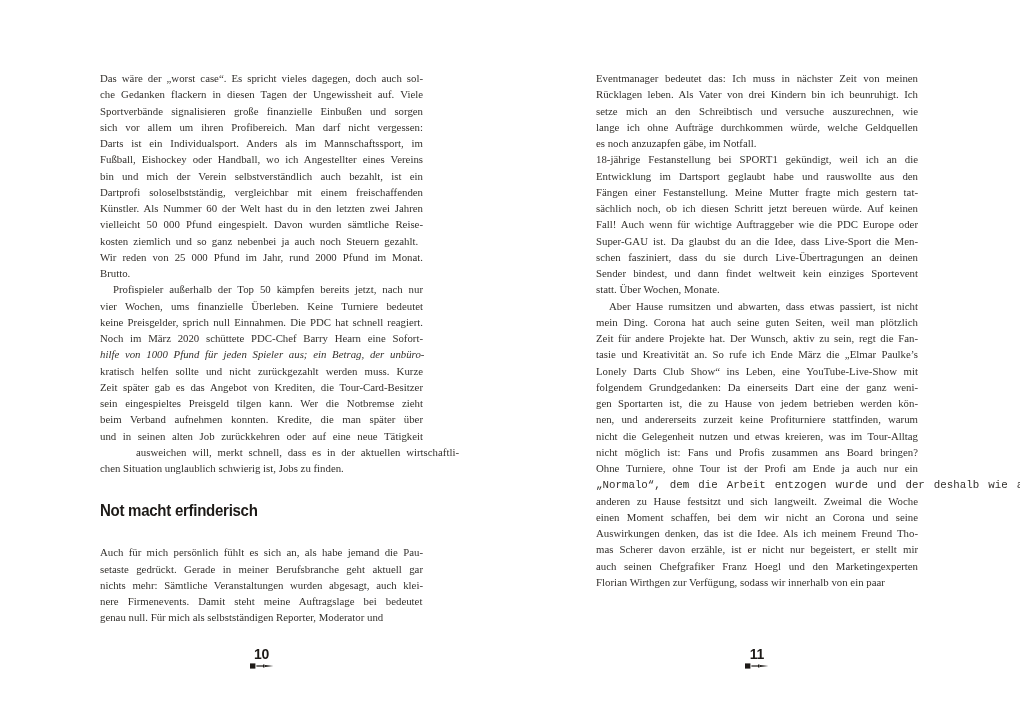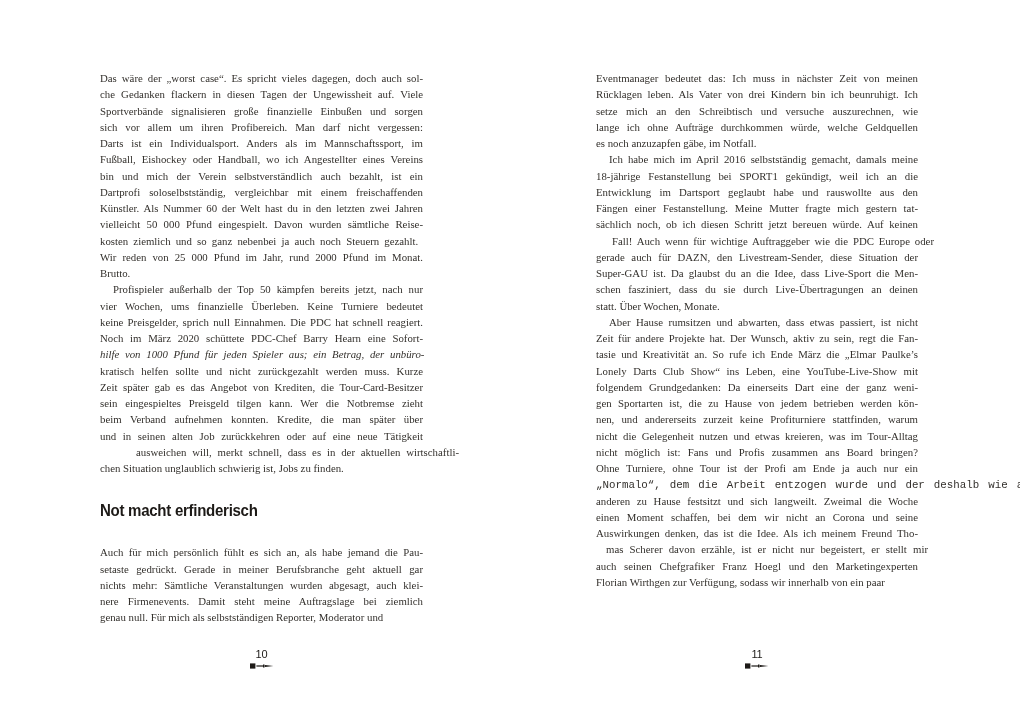--- a/index.html
+++ b/index.html
@@ -27,21 +27,21 @@
     font-weight:700;font-size:16px;color:#1d1a17;
     letter-spacing:-0.3px;
     transform:scaleX(.94);transform-origin:0 50%;
     white-space:nowrap;
   }
   .page-foot{position:absolute;top:648px;text-align:center;}
   .foot-left{left:100px;width:323px;}
   .foot-right{left:596px;width:322px;}
   .page-num{
     font-family:"Liberation Sans", sans-serif;
-    font-weight:400;font-size:11px;line-height:12px;
+    font-weight:700;font-size:14px;line-height:12px;
     color:#1d1a17;letter-spacing:-0.2px;
   }
   .dart{display:block;margin:2px auto 0 auto;}
 </style>
 </head>
 <body style="background: rgb(255, 255, 255);">
 
 <div class="spread">
 
   <div class="text-column col-left" id="col-left" style="color: rgb(51, 48, 44);">
@@ -72,61 +72,61 @@
         <div class="line"><span style="word-spacing: 5.8457px;">beim Verband aufnehmen konnten. Kredite, die man später über</span></div>
         <div class="line"><span style="word-spacing: 3.89844px;">und in seinen alten Job zurückkehren oder auf eine neue Tätigkeit</span></div>
         <div class="line"><span style="word-spacing: 3.14062px; margin-left: 36px;">ausweichen will, merkt schnell, dass es in der aktuellen wirtschaftli-</span></div>
         <div class="line last"><span>chen Situation unglaublich schwierig ist, Jobs zu finden.</span></div>
       </div>
       <div class="heading-block"><span>Not macht erfinderisch</span></div>
       <div class="para">
         <div class="line"><span style="word-spacing: 2.60547px;">Auch für mich persönlich fühlt es sich an, als habe jemand die Pau-</span></div>
         <div class="line"><span style="word-spacing: 4.73633px;">setaste gedrückt. Gerade in meiner Berufsbranche geht aktuell gar</span></div>
         <div class="line"><span style="word-spacing: 3.9375px;">nichts mehr: Sämtliche Veranstaltungen wurden abgesagt, auch klei-</span></div>
-        <div class="line"><span style="word-spacing: 6.39509px;">nere Firmenevents. Damit steht meine Auftragslage bei ziemlich</span></div>
+        <div class="line"><span style="word-spacing: 6.39509px;">nere Firmenevents. Damit steht meine Auftragslage bei bedeutet</span></div>
         <div class="line last"><span>genau null. Für mich als selbstständigen Reporter, Moderator und</span></div>
       </div>
     </div>
 
   <div class="text-column col-right" id="col-right" style="color: rgb(51, 48, 44);">
       <div class="para">
         <div class="line"><span style="word-spacing: 3.96354px;">Eventmanager bedeutet das: Ich muss in nächster Zeit von meinen</span></div>
         <div class="line"><span style="word-spacing: 2.71563px;">Rücklagen leben. Als Vater von drei Kindern bin ich beunruhigt. Ich</span></div>
         <div class="line"><span style="word-spacing: 5.81055px;">setze mich an den Schreibtisch und versuche auszurechnen, wie</span></div>
         <div class="line"><span style="word-spacing: 4.625px;">lange ich ohne Aufträge durchkommen würde, welche Geldquellen</span></div>
         <div class="line last"><span>es noch anzuzapfen gäbe, im Notfall.</span></div>
       </div>
       <div class="para">
-        <div class="line indent"><span style="word-spacing: 2.41493px;">Ich habe mich im April 2016 selbstständig gemacht, damals meine</span></div>
         <div class="line"><span style="word-spacing: 5.13281px;">18-jährige Festanstellung bei SPORT1 gekündigt, weil ich an die</span></div>
         <div class="line"><span style="word-spacing: 5.54297px;">Entwicklung im Dartsport geglaubt habe und rauswollte aus den</span></div>
         <div class="line"><span style="word-spacing: 4.08398px;">Fängen einer Festanstellung. Meine Mutter fragte mich gestern tat-</span></div>
         <div class="line"><span style="word-spacing: 2.81719px;">sächlich noch, ob ich diesen Schritt jetzt bereuen würde. Auf keinen</span></div>
-        <div class="line"><span style="word-spacing: 2.15625px; margin-left: 16px;">Fall! Auch wenn für wichtige Auftraggeber wie die PDC Europe oder</span></div>
-        <div class="line"><span style="word-spacing: 3.87695px;">gerade auch für DAZN, den Livestream-Sender, diese Situation der</span></div>
+        <div class="line"><span style="word-spacing: 2.15625px;">Fall! Auch wenn für wichtige Auftraggeber wie die PDC Europe oder</span></div>
         <div class="line"><span style="word-spacing: 2.38778px;">Super-GAU ist. Da glaubst du an die Idee, dass Live-Sport die Men-</span></div>
         <div class="line"><span style="word-spacing: 4.98438px;">schen fasziniert, dass du sie durch Live-Übertragungen an deinen</span></div>
+        <div class="line"><span style="word-spacing: 4.53125px;">Sender bindest, und dann findet weltweit kein einziges Sportevent</span></div>
         <div class="line last"><span>statt. Über Wochen, Monate.</span></div>
       </div>
       <div class="para">
         <div class="line indent"><span style="word-spacing: 2.71701px;">Aber Hause rumsitzen und abwarten, dass etwas passiert, ist nicht</span></div>
+        <div class="line"><span style="word-spacing: 3.29531px;">mein Ding. Corona hat auch seine guten Seiten, weil man plötzlich</span></div>
         <div class="line"><span style="word-spacing: 1.97656px;">Zeit für andere Projekte hat. Der Wunsch, aktiv zu sein, regt die Fan-</span></div>
         <div class="line"><span style="word-spacing: 2.67045px;">tasie und Kreativität an. So rufe ich Ende März die „Elmar Paulke’s</span></div>
         <div class="line"><span style="word-spacing: 3.86133px;">Lonely Darts Club Show“ ins Leben, eine YouTube-Live-Show mit</span></div>
         <div class="line"><span style="word-spacing: 4.12305px;">folgendem Grundgedanken: Da einerseits Dart eine der ganz weni-</span></div>
         <div class="line"><span style="word-spacing: 3.68594px;">gen Sportarten ist, die zu Hause von jedem betrieben werden kön-</span></div>
         <div class="line"><span style="word-spacing: 4.41071px;">nen, und andererseits zurzeit keine Profiturniere stattfinden, warum</span></div>
         <div class="line"><span style="word-spacing: 2.72743px;">nicht die Gelegenheit nutzen und etwas kreieren, was im Tour-Alltag</span></div>
         <div class="line"><span style="word-spacing: 4.48958px;">nicht möglich ist: Fans und Profis zusammen ans Board bringen?</span></div>
         <div class="line"><span style="word-spacing: 4.09896px;">Ohne Turniere, ohne Tour ist der Profi am Ende ja auch nur ein</span></div>
         <div class="line"><span style="word-spacing: 2.54844px; font-family: Liberation Mono, monospace;">„Normalo“, dem die Arbeit entzogen wurde und der deshalb wie alle</span></div>
         <div class="line"><span style="word-spacing: 3.91493px;">anderen zu Hause festsitzt und sich langweilt. Zweimal die Woche</span></div>
         <div class="line"><span style="word-spacing: 4.78437px;">einen Moment schaffen, bei dem wir nicht an Corona und seine</span></div>
         <div class="line"><span style="word-spacing: 2.47344px;">Auswirkungen denken, das ist die Idee. Als ich meinem Freund Tho-</span></div>
-        <div class="line"><span style="word-spacing: 3.46165px; margin-left: 10px;">mas Scherer davon erzähle, ist er nicht nur begeistert, er stellt mir</span></div>
+        <div class="line"><span style="word-spacing: 3.46165px;">mas Scherer davon erzähle, ist er nicht nur begeistert, er stellt mir</span></div>
         <div class="line"><span style="word-spacing: 5.01116px;">auch seinen Chefgrafiker Franz Hoegl und den Marketingexperten</span></div>
         <div class="line last"><span>Florian Wirthgen zur Verfügung, sodass wir innerhalb von ein paar</span></div>
       </div>
     </div>
 
   <div class="page-foot foot-left">
     <div class="page-num">10</div>
     <svg class="dart" width="24" height="8" viewBox="0 0 24 8">
       <g fill="#1d1a17">
         <rect x="0" y="1.4" width="5.4" height="5.2"></rect>

